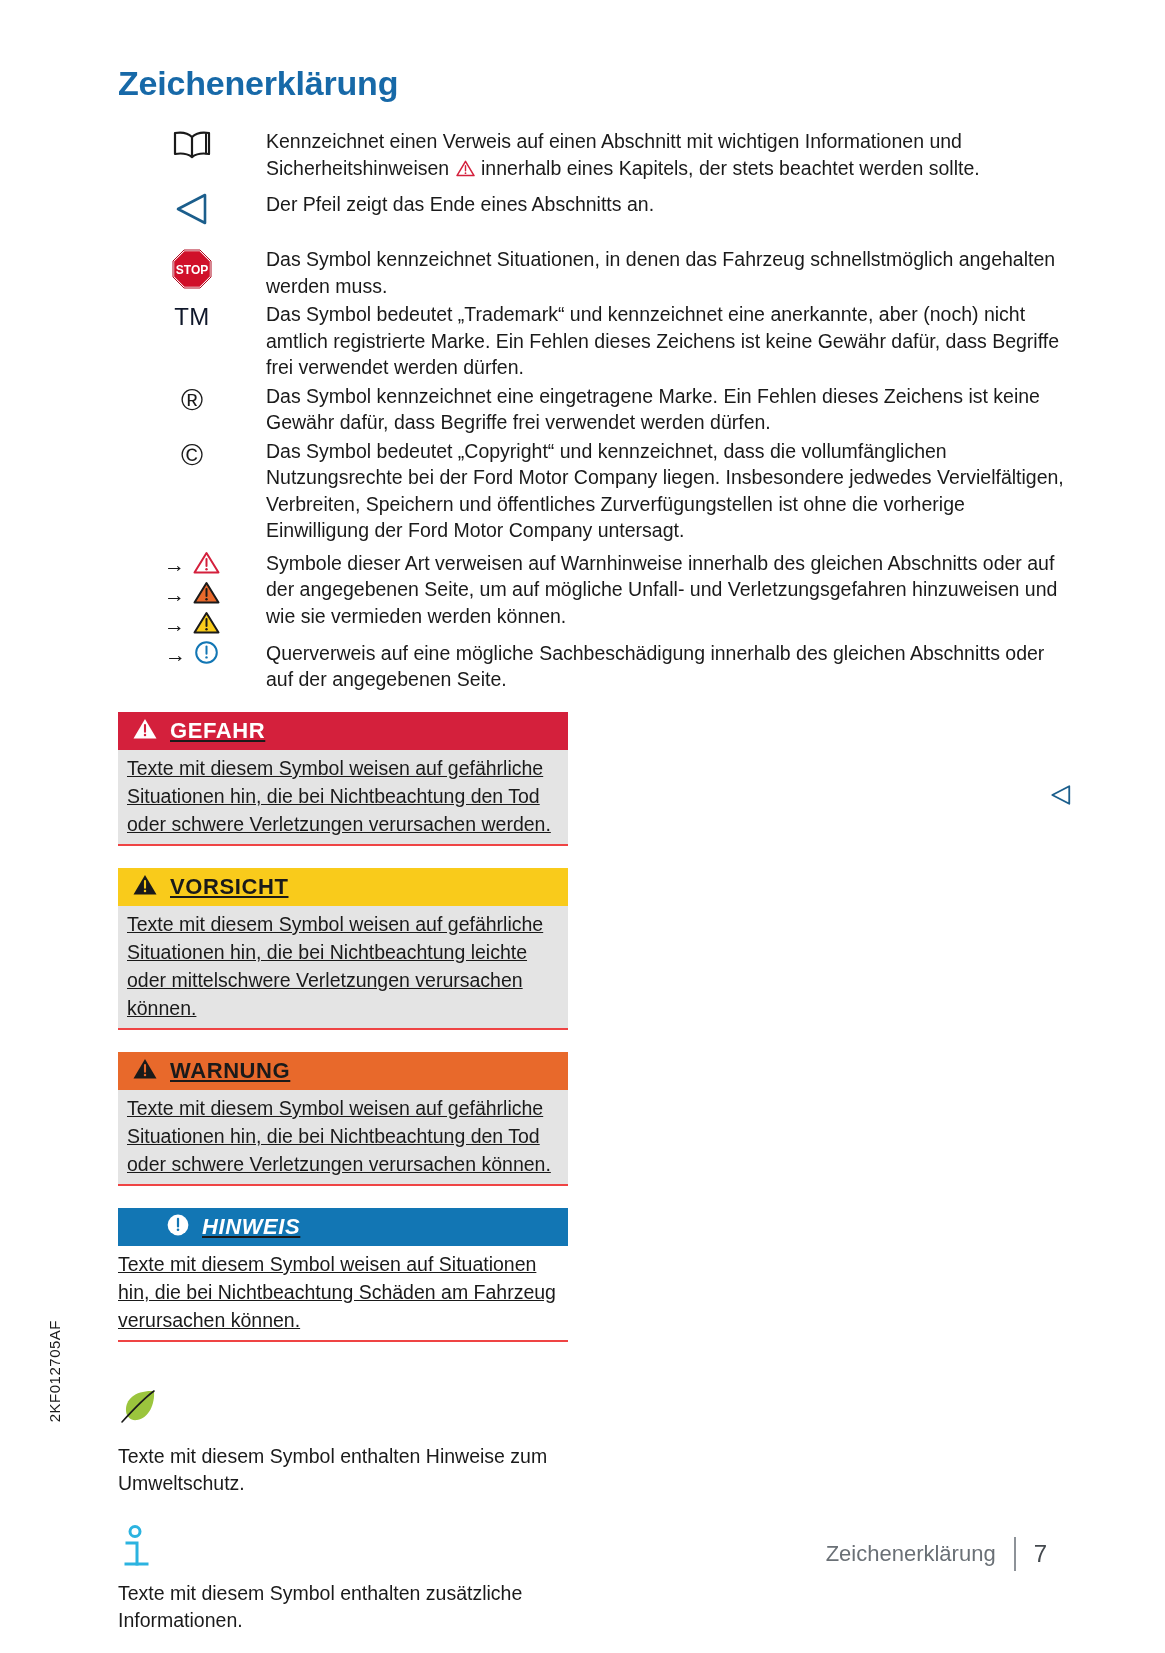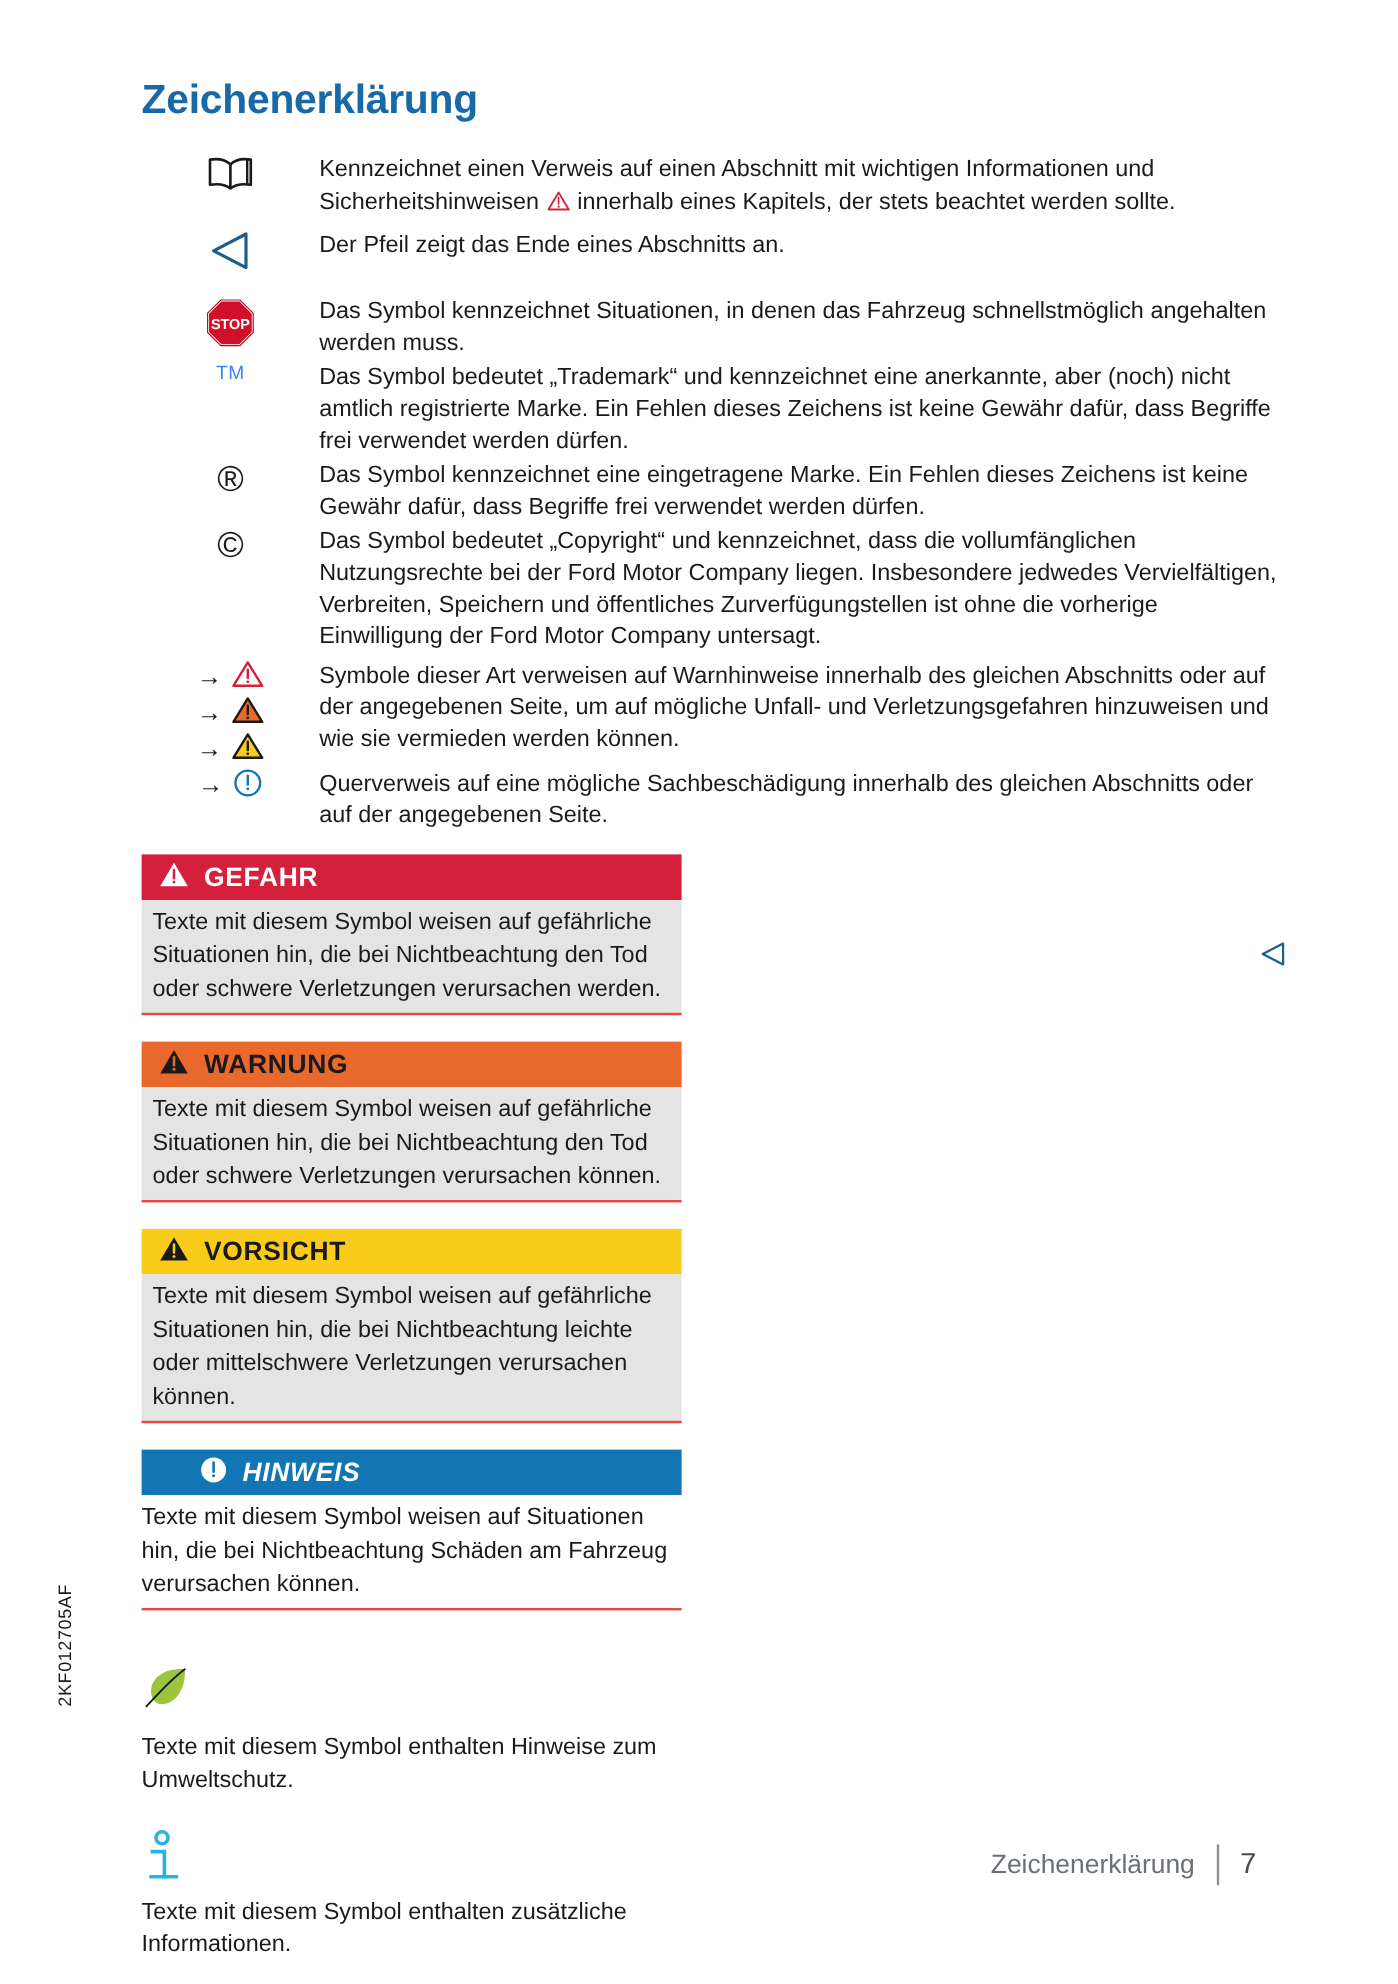--- a/index.html
+++ b/index.html
@@ -52,23 +52,23 @@
     line-height: 26.5px;
     color: #1a1a1a;
   }
   .legend-text .inline-warn {
     display: inline-block;
     vertical-align: -2px;
     margin: 0 1px;
   }
 
   .icon-tm {
-    font-size: 16px;
+    font-size: 24px;
     letter-spacing: 0.5px;
-    color: #3b82f6;
+    color: #0f172a;
   }
   .icon-rc {
     font-size: 30px;
     line-height: 1;
     color: #1a1a1a;
   }
 
   .arrow-row {
     display: flex;
     align-items: center;
@@ -81,20 +81,21 @@
     color: #1a1a1a;
     line-height: 1;
   }
 
   
   .alerts {
     position: absolute;
     left: 118px;
     top: 712px;
     width: 450px;
+    text-decoration: underline;
   }
   .alert { margin-bottom: 22px; }
   .alert-bar {
     display: flex;
     align-items: center;
     gap: 12px;
     height: 38px;
     padding: 0 14px;
     box-sizing: border-box;
   }
@@ -326,45 +327,45 @@
           <path d="M13 8 L13 14.8" stroke="#D4203C" stroke-width="2.1" stroke-linecap="round"></path>
           <circle cx="13" cy="18" r="1.25" fill="#D4203C"></circle>
         </svg>
       </span>
       <span class="alert-bar-label">GEFAHR</span>
     </div>
     <div class="alert-body">Texte mit diesem Symbol weisen auf gefährliche Situationen hin, die bei Nichtbeachtung den Tod oder schwere Verletzungen verursachen werden.</div>
   </div>
 
   <div class="alert">
+    <div class="alert-bar bar-vorsicht">
+      <span>
+        <svg width="26" height="24" viewBox="0 0 26 24" aria-hidden="true">
+          <path d="M13 2 L24.5 21.5 L1.5 21.5 Z" fill="#1a1a1a"></path>
+          <path d="M13 8 L13 14.8" stroke="#F9CB1B" stroke-width="2.1" stroke-linecap="round"></path>
+          <circle cx="13" cy="18" r="1.25" fill="#F9CB1B"></circle>
+        </svg>
+      </span>
+      <span class="alert-bar-label">VORSICHT</span>
+    </div>
+    <div class="alert-body">Texte mit diesem Symbol weisen auf gefährliche Situationen hin, die bei Nichtbeachtung leichte oder mittelschwere Verletzungen verursachen können.</div>
+  </div>
+
+  <div class="alert">
     <div class="alert-bar bar-warnung">
       <span>
         <svg width="26" height="24" viewBox="0 0 26 24" aria-hidden="true">
           <path d="M13 2 L24.5 21.5 L1.5 21.5 Z" fill="#1a1a1a"></path>
           <path d="M13 8 L13 14.8" stroke="#E8692B" stroke-width="2.1" stroke-linecap="round"></path>
           <circle cx="13" cy="18" r="1.25" fill="#E8692B"></circle>
         </svg>
       </span>
       <span class="alert-bar-label">WARNUNG</span>
     </div>
     <div class="alert-body">Texte mit diesem Symbol weisen auf gefährliche Situationen hin, die bei Nichtbeachtung den Tod oder schwere Verletzungen verursachen können.</div>
-  </div>
-
-  <div class="alert">
-    <div class="alert-bar bar-vorsicht">
-      <span>
-        <svg width="26" height="24" viewBox="0 0 26 24" aria-hidden="true">
-          <path d="M13 2 L24.5 21.5 L1.5 21.5 Z" fill="#1a1a1a"></path>
-          <path d="M13 8 L13 14.8" stroke="#F9CB1B" stroke-width="2.1" stroke-linecap="round"></path>
-          <circle cx="13" cy="18" r="1.25" fill="#F9CB1B"></circle>
-        </svg>
-      </span>
-      <span class="alert-bar-label">VORSICHT</span>
-    </div>
-    <div class="alert-body">Texte mit diesem Symbol weisen auf gefährliche Situationen hin, die bei Nichtbeachtung leichte oder mittelschwere Verletzungen verursachen können.</div>
   </div>
 
   <div class="alert">
     <div class="alert-bar bar-hinweis">
       <span>
         <svg width="24" height="24" viewBox="0 0 24 24" aria-hidden="true">
           <circle cx="12" cy="12" r="10.4" fill="#ffffff"></circle>
           <path d="M12 5.8 L12 13.4" stroke="#1276B4" stroke-width="2.2" stroke-linecap="round"></path>
           <circle cx="12" cy="16.8" r="1.3" fill="#1276B4"></circle>
         </svg>

